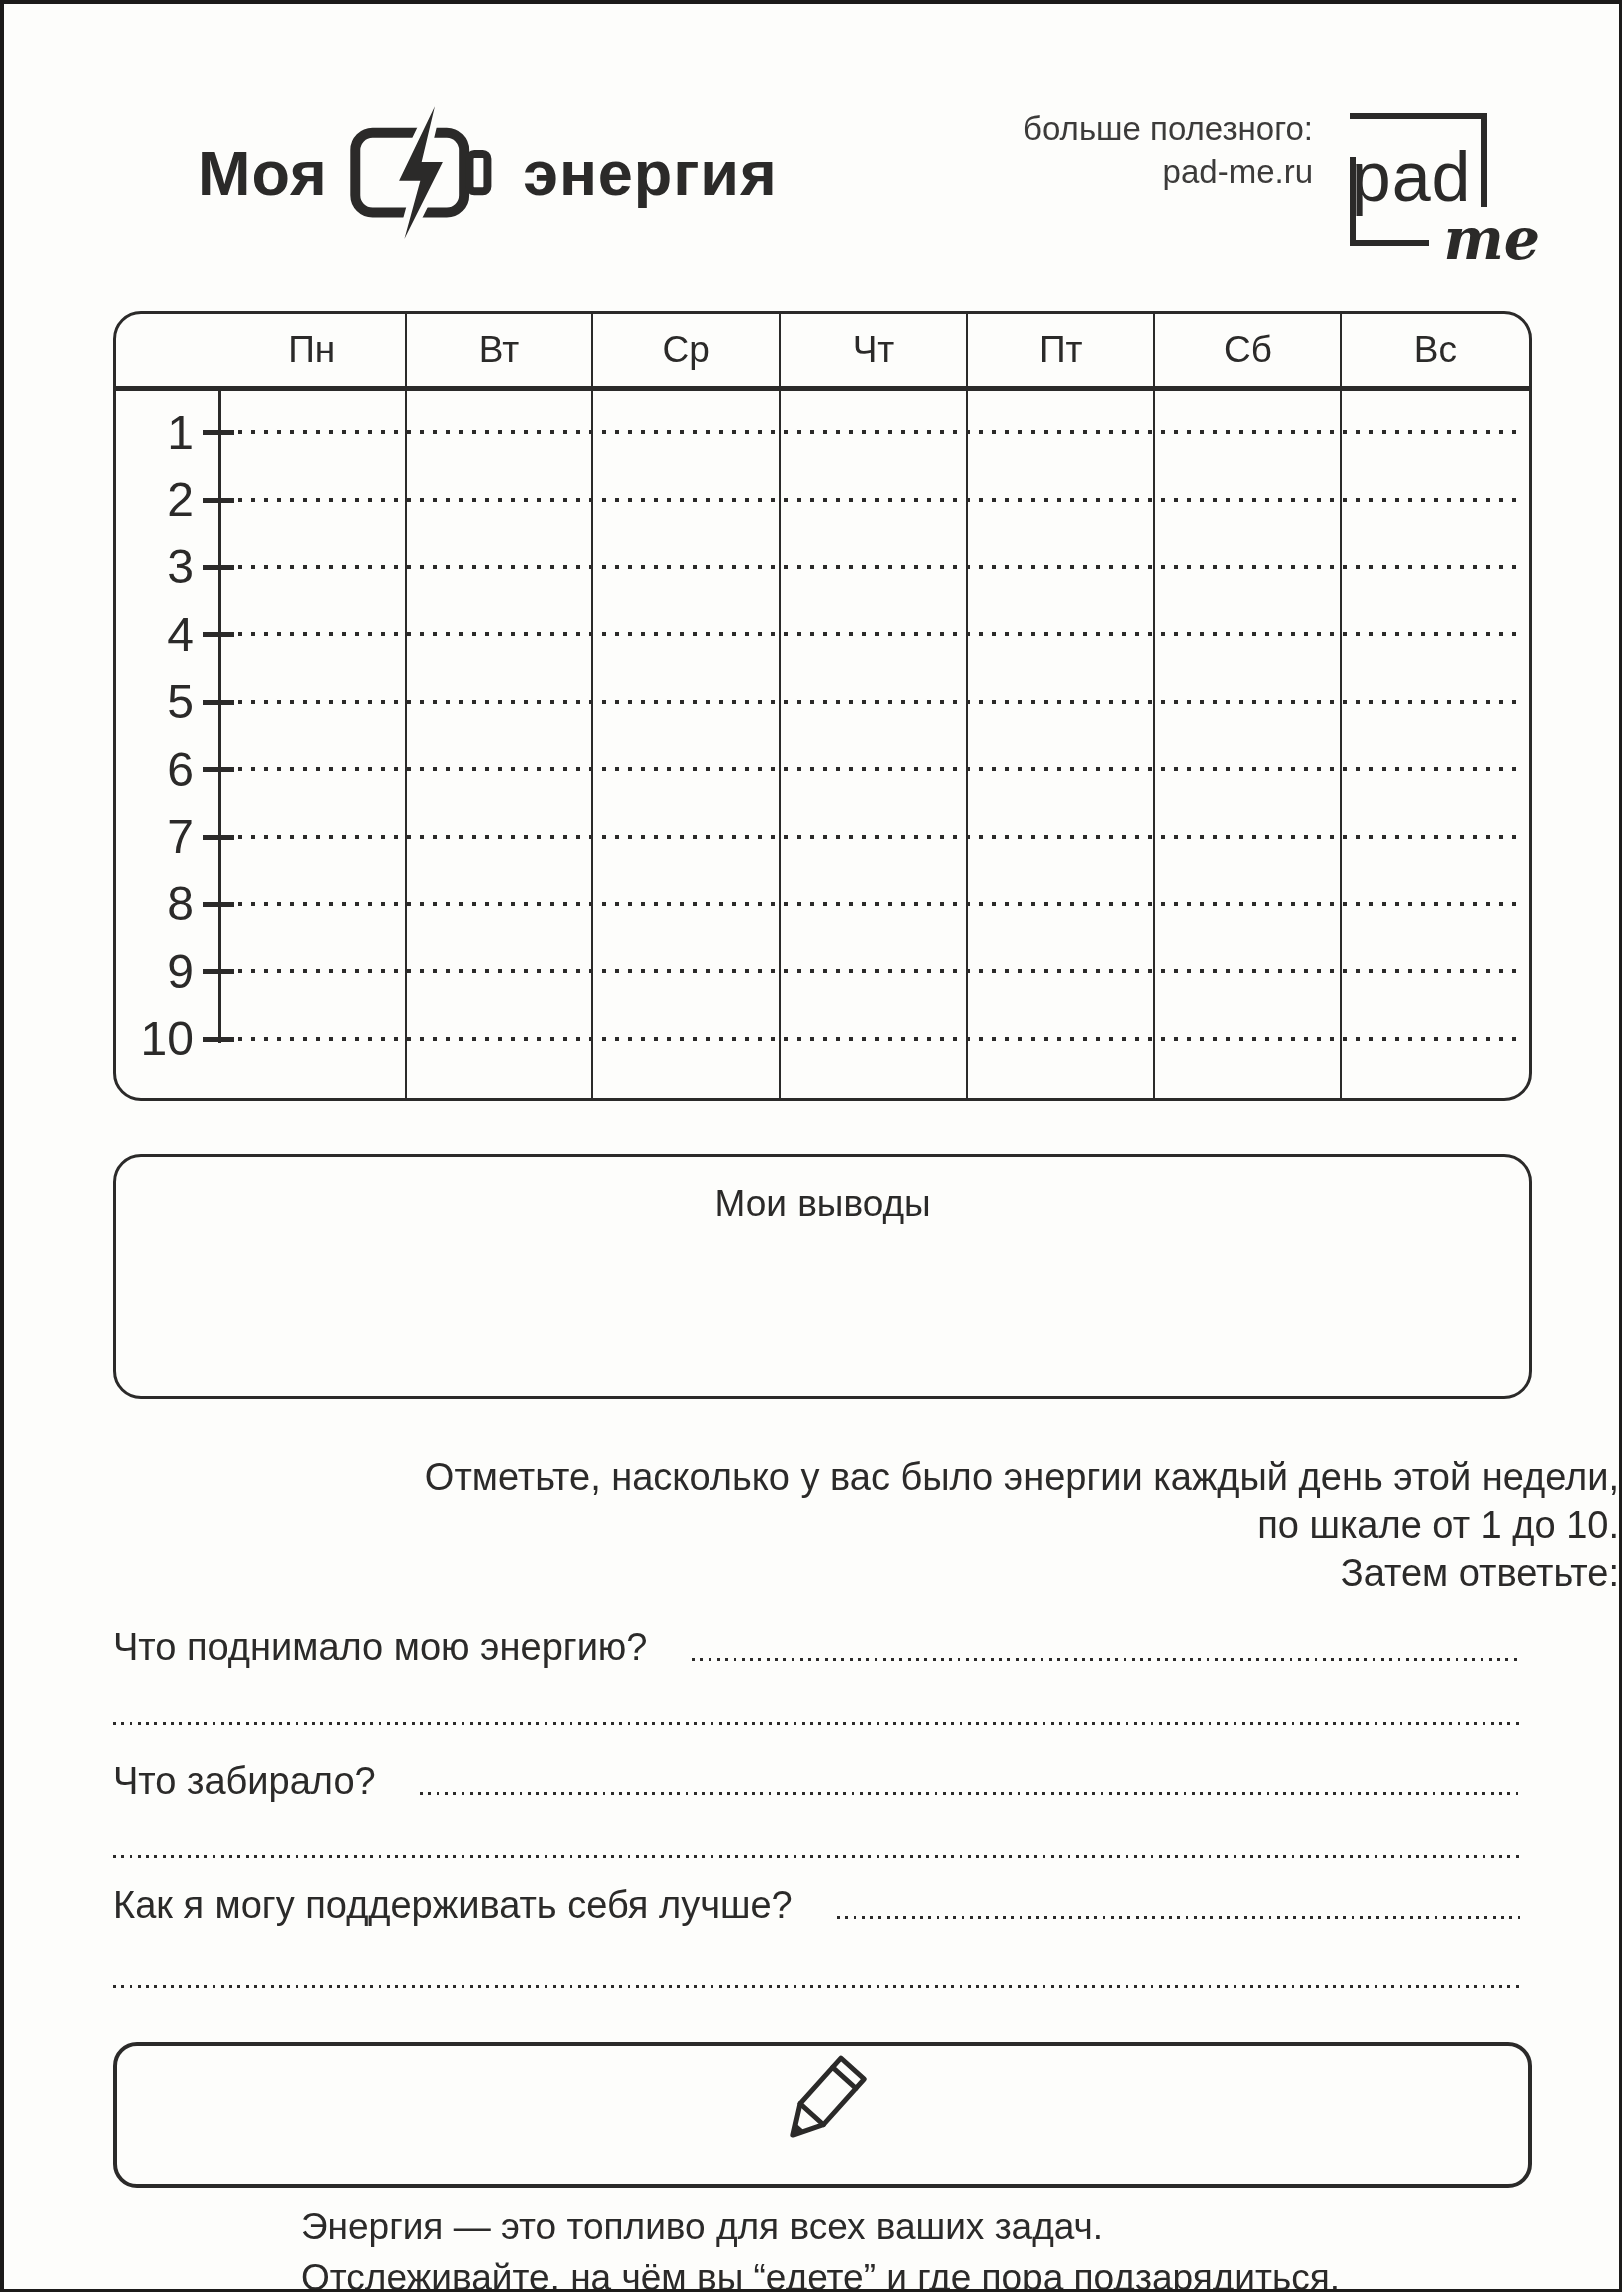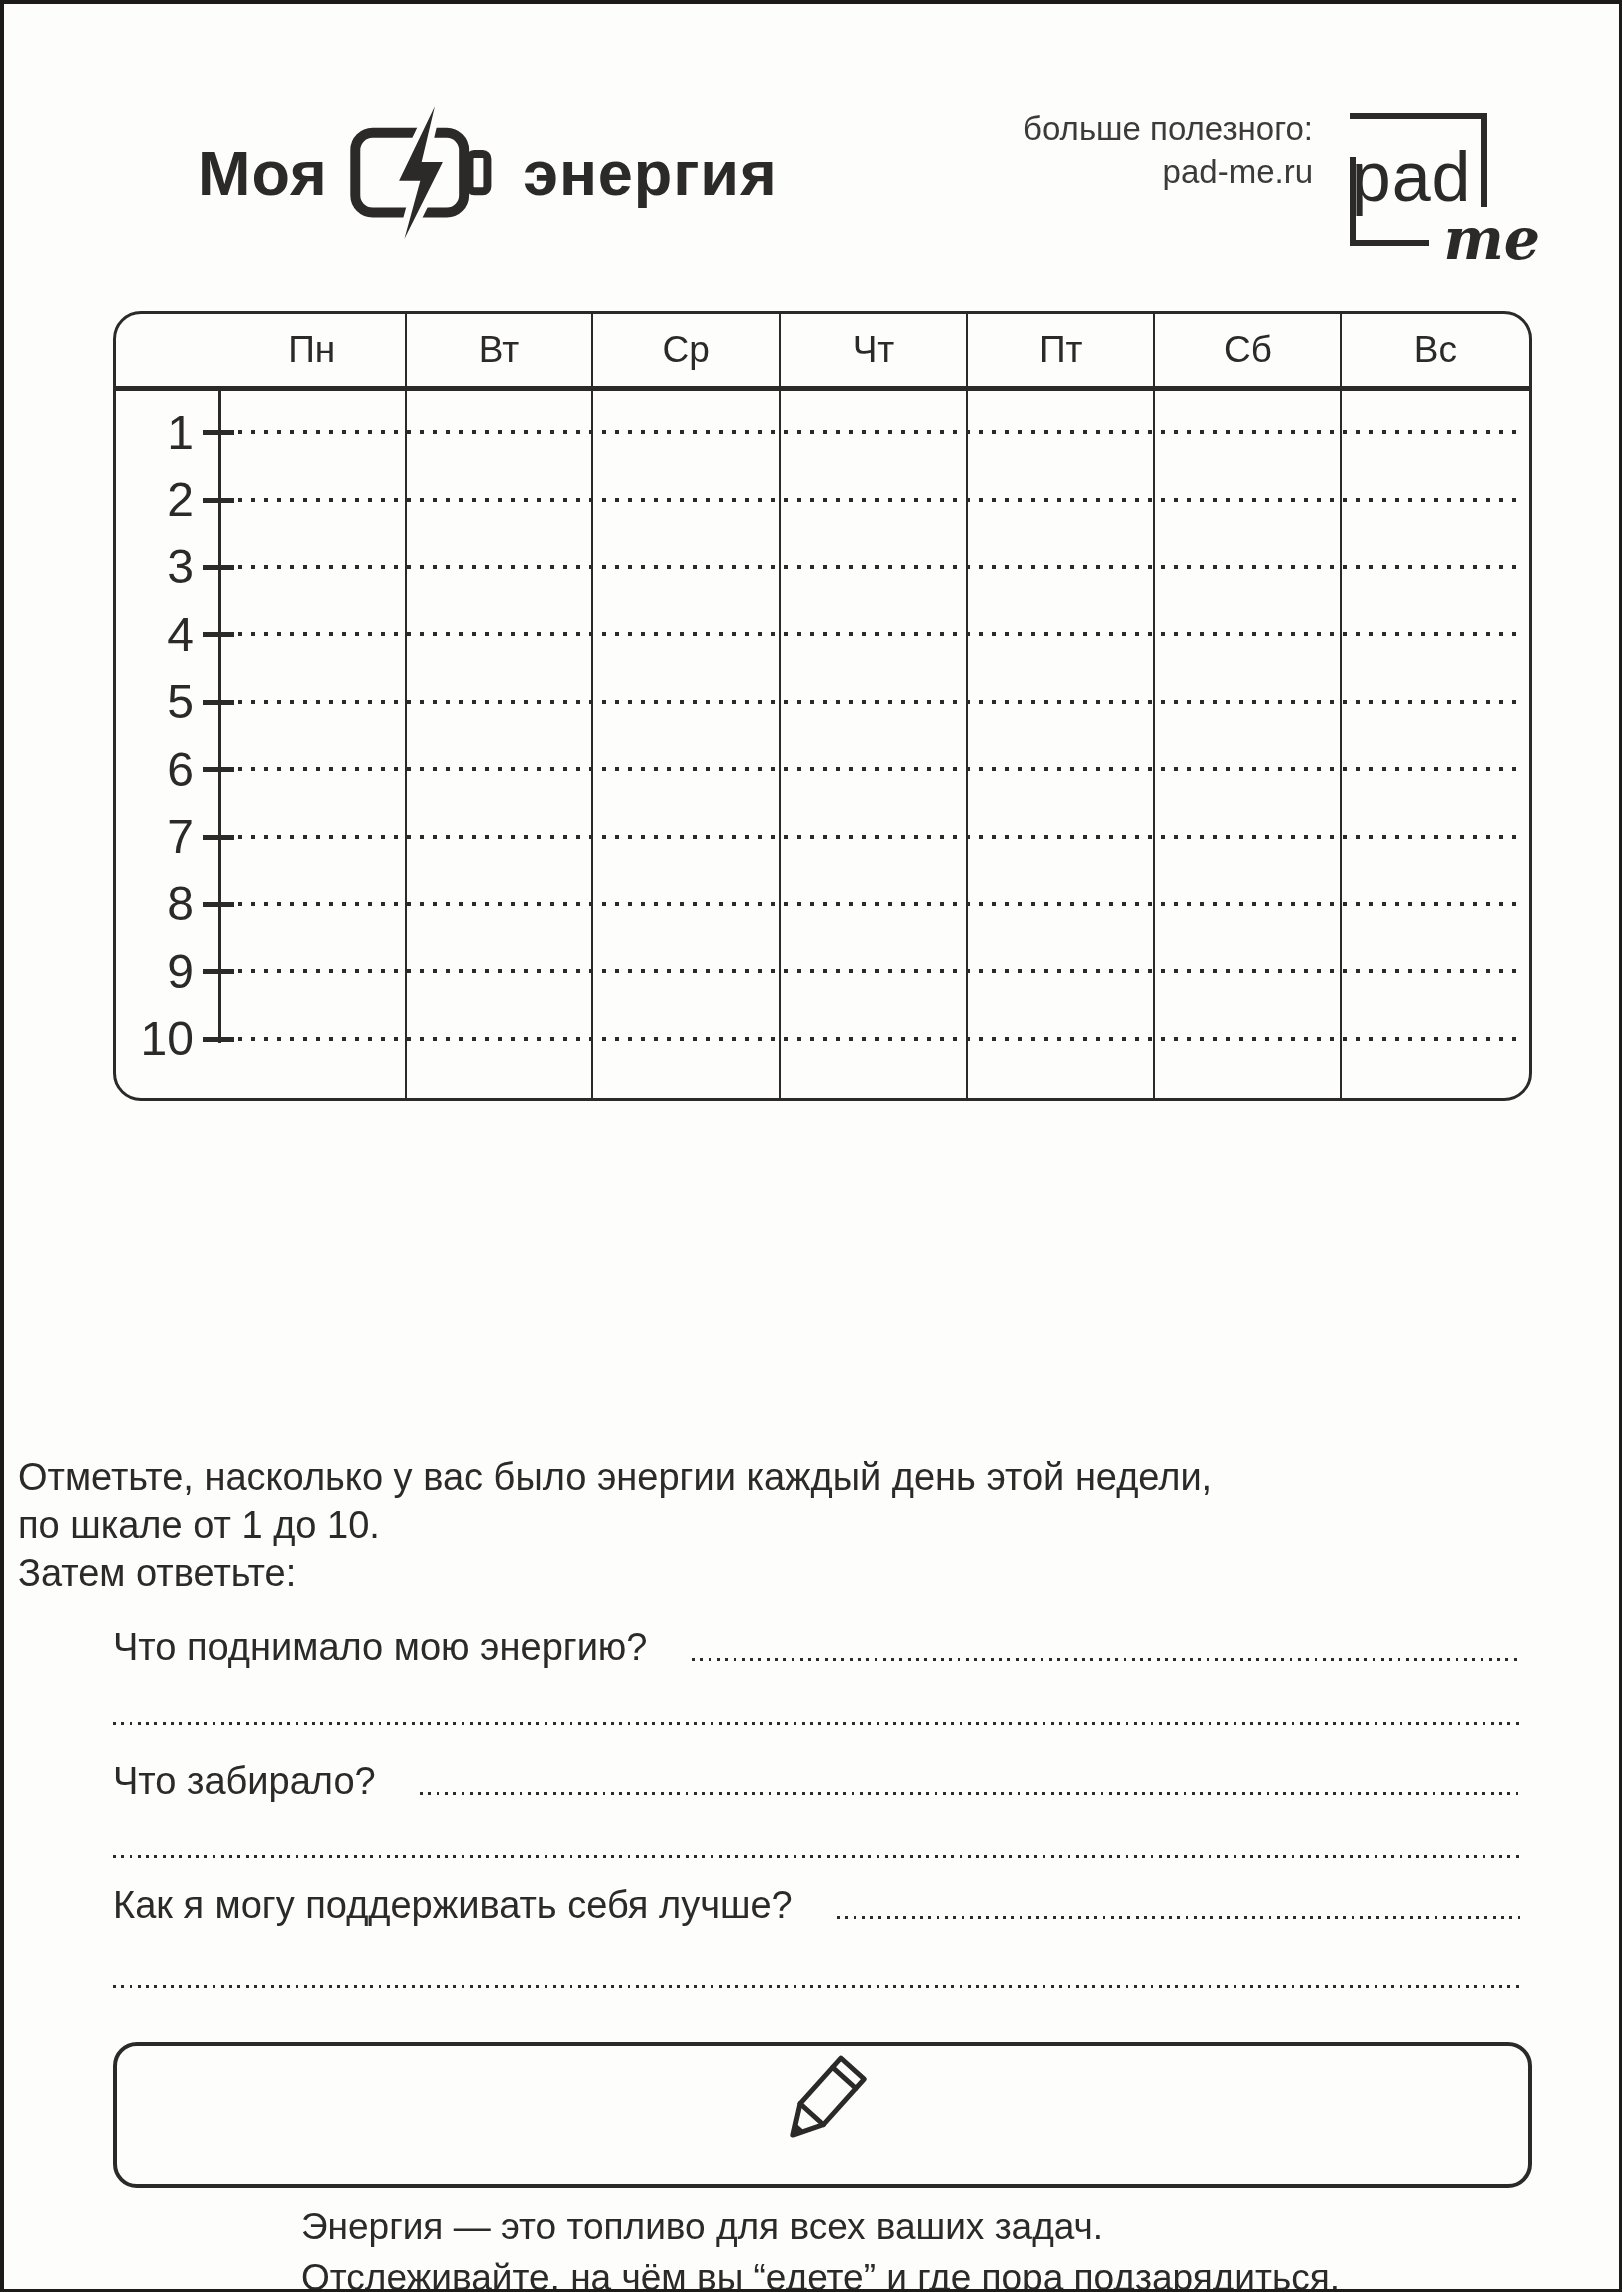--- a/index.html
+++ b/index.html
@@ -43,21 +43,21 @@
   .scale-num{position:absolute;left:0;width:78px;height:61px;text-align:right;font-size:48px;line-height:61px;color:var(--ink);}
   .dotrow{position:absolute;left:122px;right:11px;height:3.7px;
     background:repeating-linear-gradient(90deg,var(--ink) 0 3.7px,transparent 3.7px 13px);}
 
   
   .conclusions{position:absolute;left:109px;top:1150px;width:1419px;height:245px;
     border:3.7px solid var(--ink);border-radius:28px;}
   .conclusions .title{margin-top:26px;text-align:center;font-size:37px;color:var(--ink);}
 
   
-  .instructions{position:absolute;left:0;right:0;top:1449px;text-align:left;
+  .instructions{position:absolute;left:0;right:0;top:1449px;text-align:right;
     font-size:38px;line-height:48px;color:var(--ink);padding-left:14px;}
 
   
   .q-row{position:absolute;left:109px;right:98px;display:flex;align-items:flex-end;gap:35px;}
   .q-label{font-size:38px;line-height:44px;white-space:nowrap;color:var(--ink);}
   .q-dots{flex:1;height:2.8px;margin:0 0 8.3px 9.2px;
     background:repeating-linear-gradient(90deg,var(--ink) 0 2.8px,transparent 2.8px 8.3px);}
   .a-line{position:absolute;left:109px;right:98px;height:2.8px;
     background:repeating-linear-gradient(90deg,var(--ink) 0 2.8px,transparent 2.8px 8.3px);}
   .q1{top:1621px}.a1{top:1718px}
@@ -151,20 +151,23 @@
     <div class="dotrow" style="top:251px"></div>
     <div class="dotrow" style="top:318px"></div>
     <div class="dotrow" style="top:386px"></div>
     <div class="dotrow" style="top:453px"></div>
     <div class="dotrow" style="top:521px"></div>
     <div class="dotrow" style="top:588px"></div>
     <div class="dotrow" style="top:655px"></div>
     <div class="dotrow" style="top:723px"></div>
   </div>
 
+  <div class="conclusions">
+    <div class="title">Мои выводы</div>
+  </div>
 
   <div class="instructions">
     <div>Отметьте, насколько у вас было энергии каждый день этой недели,</div>
     <div>по шкале от 1 до 10.</div>
     <div>Затем ответьте:</div>
   </div>
 
   <div class="q-row q1">
     <span class="q-label">Что поднимало мою энергию?</span>
     <span class="q-dots"></span>

